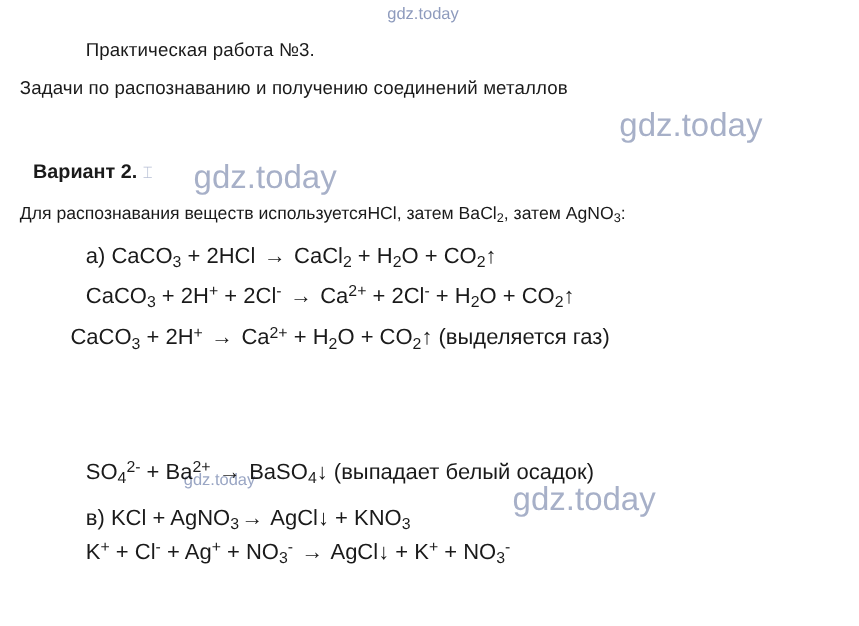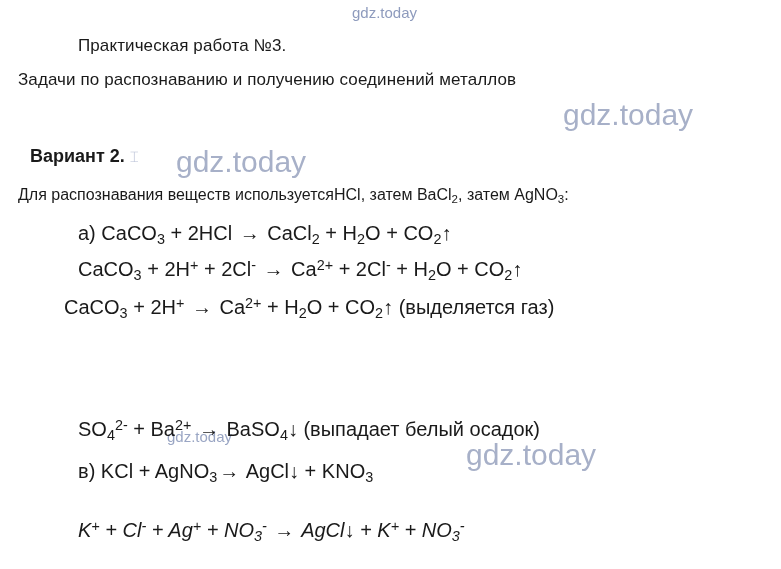--- a/index.html
+++ b/index.html
@@ -148,18 +148,18 @@
 
 
   <div class="line" style="left:78px; top:417px;">
     SO<sub>4</sub><sup>2-</sup> + Ba<sup>2+</sup> <span class="arrow">→</span> BaSO<sub>4</sub>↓ (выпадает белый осадок)
   </div>
 
   <div class="line" style="left:78px; top:460px;">
     в) KCl + AgNO<sub>3</sub><span class="arrow">→</span> AgCl↓ + KNO<sub>3</sub>
   </div>
 
-  <div class="line" style="left:78px; top:518px;font-style:italic;">
+  <div class="line" style="left:78px; top:490px;">
     K<sup>+</sup> + Cl<sup>-</sup> + Ag<sup>+</sup> + NO<sub>3</sub><sup>-</sup> <span class="arrow">→</span> AgCl↓ + K<sup>+</sup> + NO<sub>3</sub><sup>-</sup>
   </div>
 
 
 </div>
 
 </body></html>

